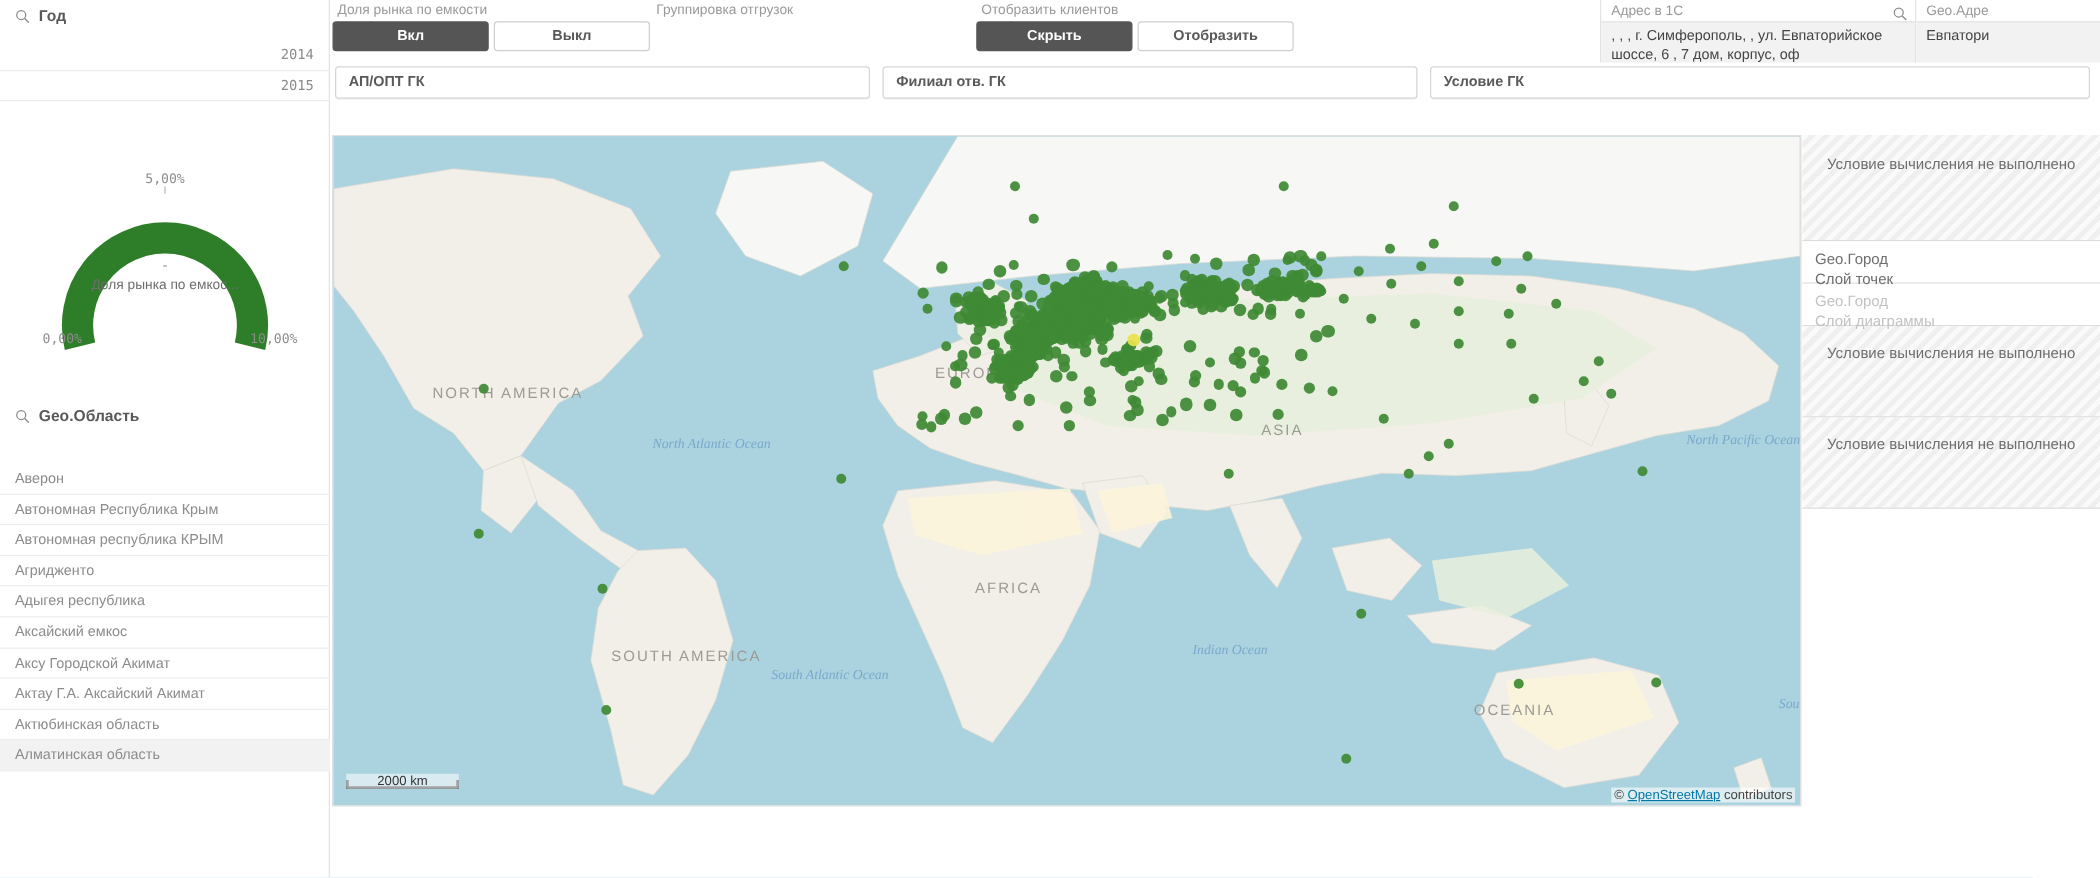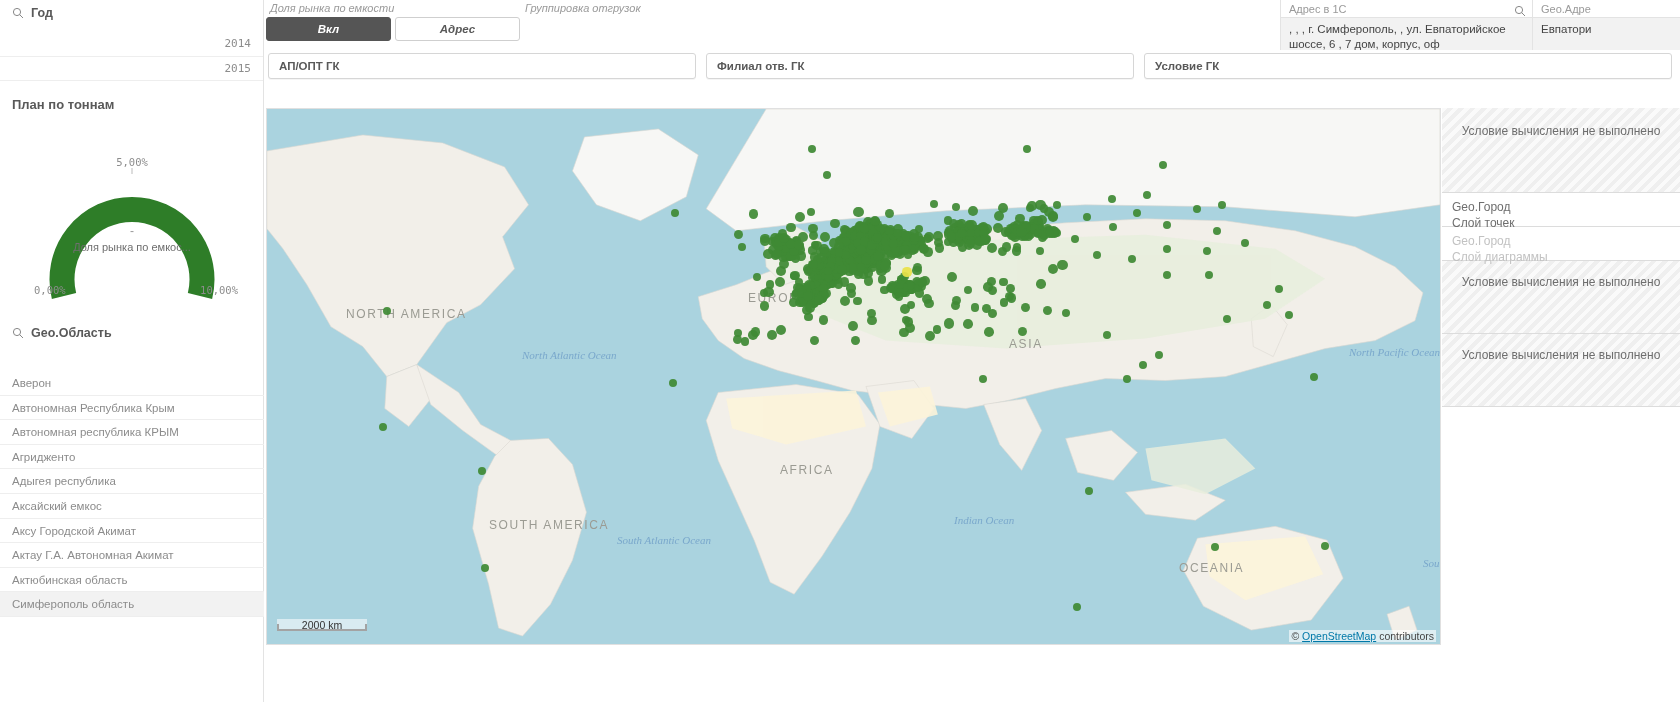--- a/index.html
+++ b/index.html
@@ -53,21 +53,21 @@
   .g-right{ right: 26px; top: 168px; }
   .g-center-dash { position: absolute; left:0; right:0; top: 108px; text-align:center;
                    font-size: 12px; color:#9a9a9a; }
   .g-center-txt  { position: absolute; left:0; right:0; top: 125px; text-align:center;
                    font-size: 11px; color:#6e6e6e; }
 
   .geo-block { position: absolute; left: 0; top: 320px; width: 264px; }
 
   
   .toolbar { position: absolute; left: 264px; top: 0; right: 0; height: 52px; }
-  .tgroup { position: absolute; top: 0; font-style: italic; }
+  .tgroup { position: absolute; top: 0; }
   .tgroup-label {
     font-size: 11px; color: #9a9a9a; padding: 2px 0 3px 4px; white-space: nowrap;
   }
   .tbtns { display: flex; gap: 4px; }
   .tbtn {
     height: 24px; line-height: 22px; text-align: center;
     font-size: 11.5px; font-weight: bold;
     border: 1px solid #cfcfcf; border-radius: 3px;
     background: #fff; color: #595959; cursor: pointer;
     padding: 0 6px; white-space: nowrap;
@@ -169,21 +169,20 @@
       </span>
       <span>Год</span>
     </div>
 
     <div class="list-rows">
       <div class="lrow right">2014</div>
       <div class="lrow right">2015</div>
     </div>
 
     <div class="gauge-block">
-      <div class="gauge-title">План по тоннам</div>
       <div class="gauge-wrap">
         <svg width="264" height="200" viewBox="0 0 264 200">
           <path d="M 64 180 A 70 70 0 1 1 200 180" fill="none" stroke="#2e7d28" stroke-width="25" stroke-linecap="butt"></path>
           <line x1="132" y1="52" x2="132" y2="58" stroke="#bbb" stroke-width="1"></line>
         </svg>
         <div class="g-lbl g-top">5,00%</div>
         <div class="g-lbl g-left">0,00%</div>
         <div class="g-lbl g-right">10,00%</div>
         <div class="g-center-dash">-</div>
         <div class="g-center-txt">Доля рынка по емкос...</div>
@@ -201,41 +200,48 @@
         <span>Geo.Область</span>
       </div>
       <div class="list-rows" style="margin-top:27px">
         <div class="lrow">Аверон</div>
         <div class="lrow">Автономная Республика Крым</div>
         <div class="lrow">Автономная республика КРЫМ</div>
         <div class="lrow">Агридженто</div>
         <div class="lrow">Адыгея республика</div>
         <div class="lrow">Аксайский емкос</div>
         <div class="lrow">Аксу Городской Акимат</div>
-        <div class="lrow">Актау Г.А. Автономная Акимат</div>
+        <div class="lrow">Актау Г.А. Аксайский Акимат</div>
         <div class="lrow">Актюбинская область</div>
-        <div class="lrow alt">Симферополь область</div>
+        <div class="lrow alt">Алматинская область</div>
       </div>
     </div>
   </div>
 
   <div class="toolbar">
 
     <div class="tgroup" style="left:2px;">
       <div class="tgroup-label">Доля рынка по емкости</div>
       <div class="tbtns">
         <div class="tbtn on" style="width:125px">Вкл</div>
-        <div class="tbtn" style="width:125px">Адрес</div>
+        <div class="tbtn" style="width:125px">Выкл</div>
       </div>
     </div>
 
     <div class="tgroup" style="left:257px;">
       <div class="tgroup-label">Группировка отгрузок</div>
     </div>
 
+    <div class="tgroup" style="left:517px;">
+      <div class="tgroup-label">Отобразить клиентов</div>
+      <div class="tbtns">
+        <div class="tbtn on" style="width:125px">Скрыть</div>
+        <div class="tbtn" style="width:125px">Отобразить</div>
+      </div>
+    </div>
 
 
     <div class="scell" style="left:1016px; width:252px;">
       <div class="scell-head">
         <span>Адрес в 1С</span>
         <span class="mag">
           <svg width="12" height="12" viewBox="0 0 12 12">
             <circle cx="5" cy="5" r="3.6" fill="none" stroke="#888" stroke-width="1"></circle>
             <line x1="7.6" y1="7.6" x2="11" y2="11" stroke="#888" stroke-width="1"></line>
           </svg>

